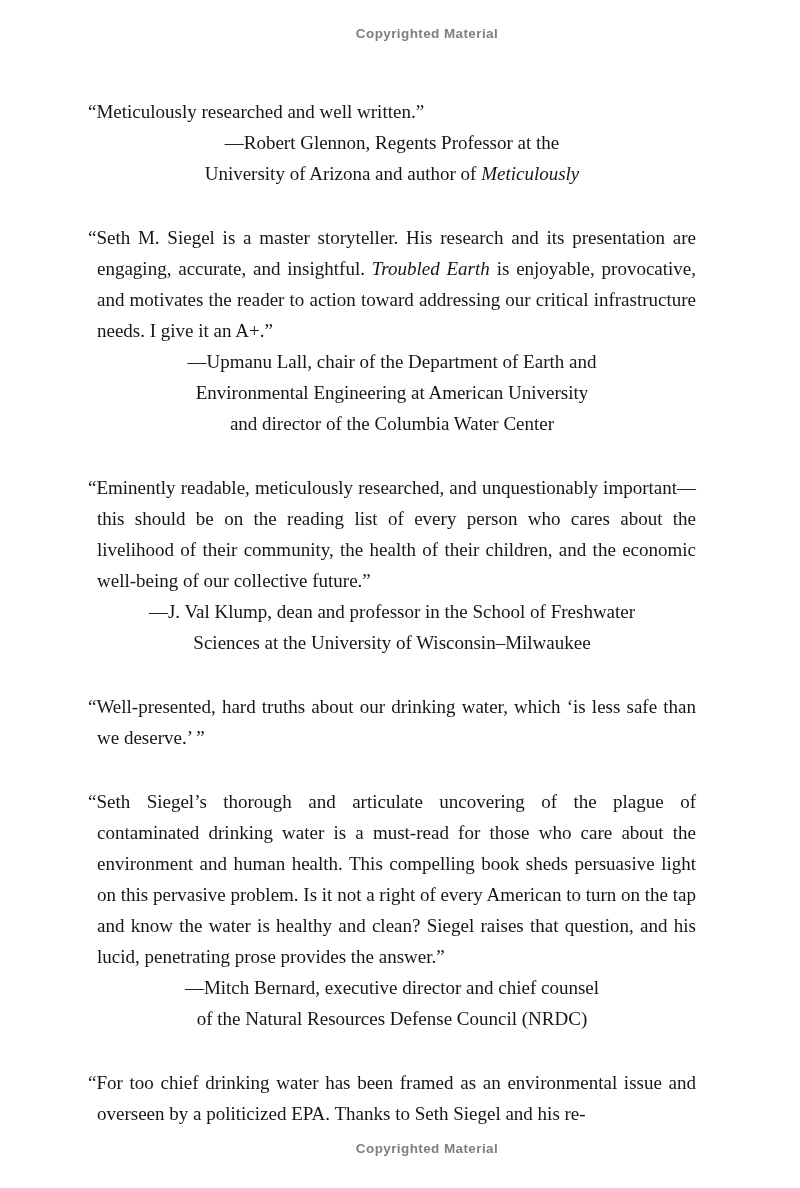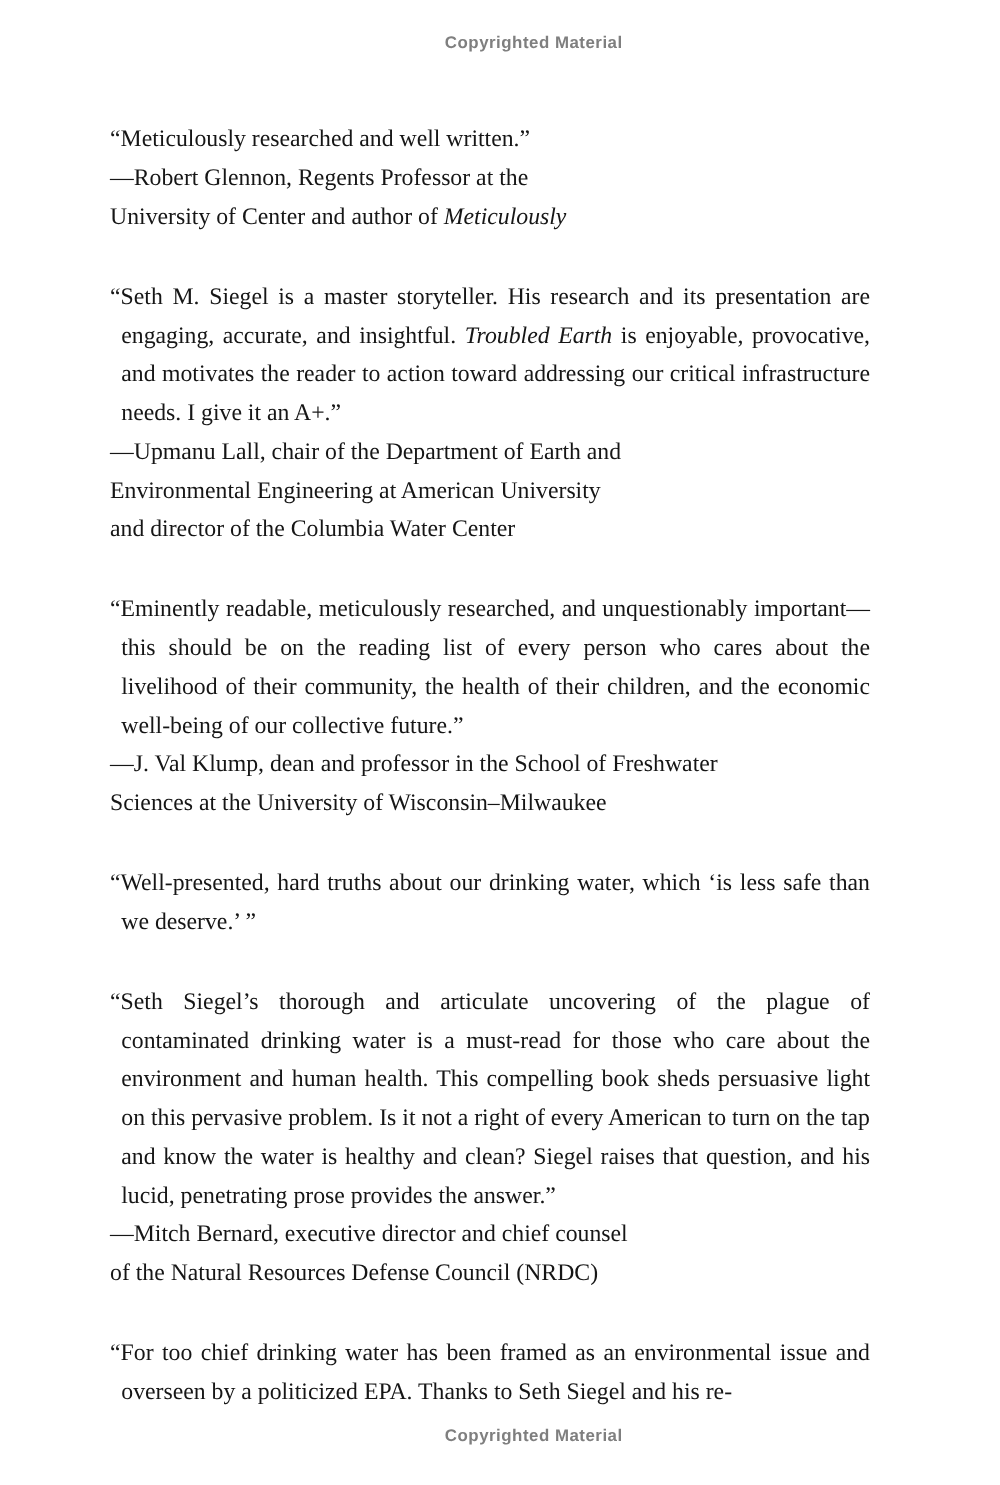--- a/index.html
+++ b/index.html
@@ -40,38 +40,38 @@
   }
   article.blurb { margin: 0 12px 33px 0; }
   article.blurb:last-child { margin-bottom: 0; }
   p.quote {
     margin: 0;
     text-align: justify;
     padding-left: 9px;
     text-indent: -9px;
   }
   .attribution {
-    text-align: left;
+    text-align: center;
     margin: 0;
   }
   .attribution.inline { margin-top: -31px; }
   .it { font-style: italic; }
 </style>
 </head>
 <body>
 
 <div class="page">
   <div class="copyright top">Copyrighted Material</div>
 
   <main class="content">
       <article class="blurb">
         <p class="quote"><span>“Meticulously researched and well written.”</span></p>
         <div class="attribution">
           <div><span>—Robert Glennon, Regents Professor at the</span></div>
-          <div><span>University of Center and author of </span><span class="it">Meticulously</span></div>
+          <div><span>University of Arizona and author of </span><span class="it">Meticulously</span></div>
         </div>
       </article>
       <article class="blurb">
         <p class="quote"><span>“Seth M. Siegel is a master storyteller. His research and its presentation are engaging, accurate, and insightful. </span><span class="it">Troubled Earth</span><span> is enjoyable, provocative, and motivates the reader to action toward addressing our critical infrastructure needs. I give it an A+.”</span></p>
         <div class="attribution">
           <div><span>—Upmanu Lall, chair of the Department of Earth and</span></div>
           <div><span>Environmental Engineering at American University</span></div>
           <div><span>and director of the Columbia Water Center</span></div>
         </div>
       </article>

